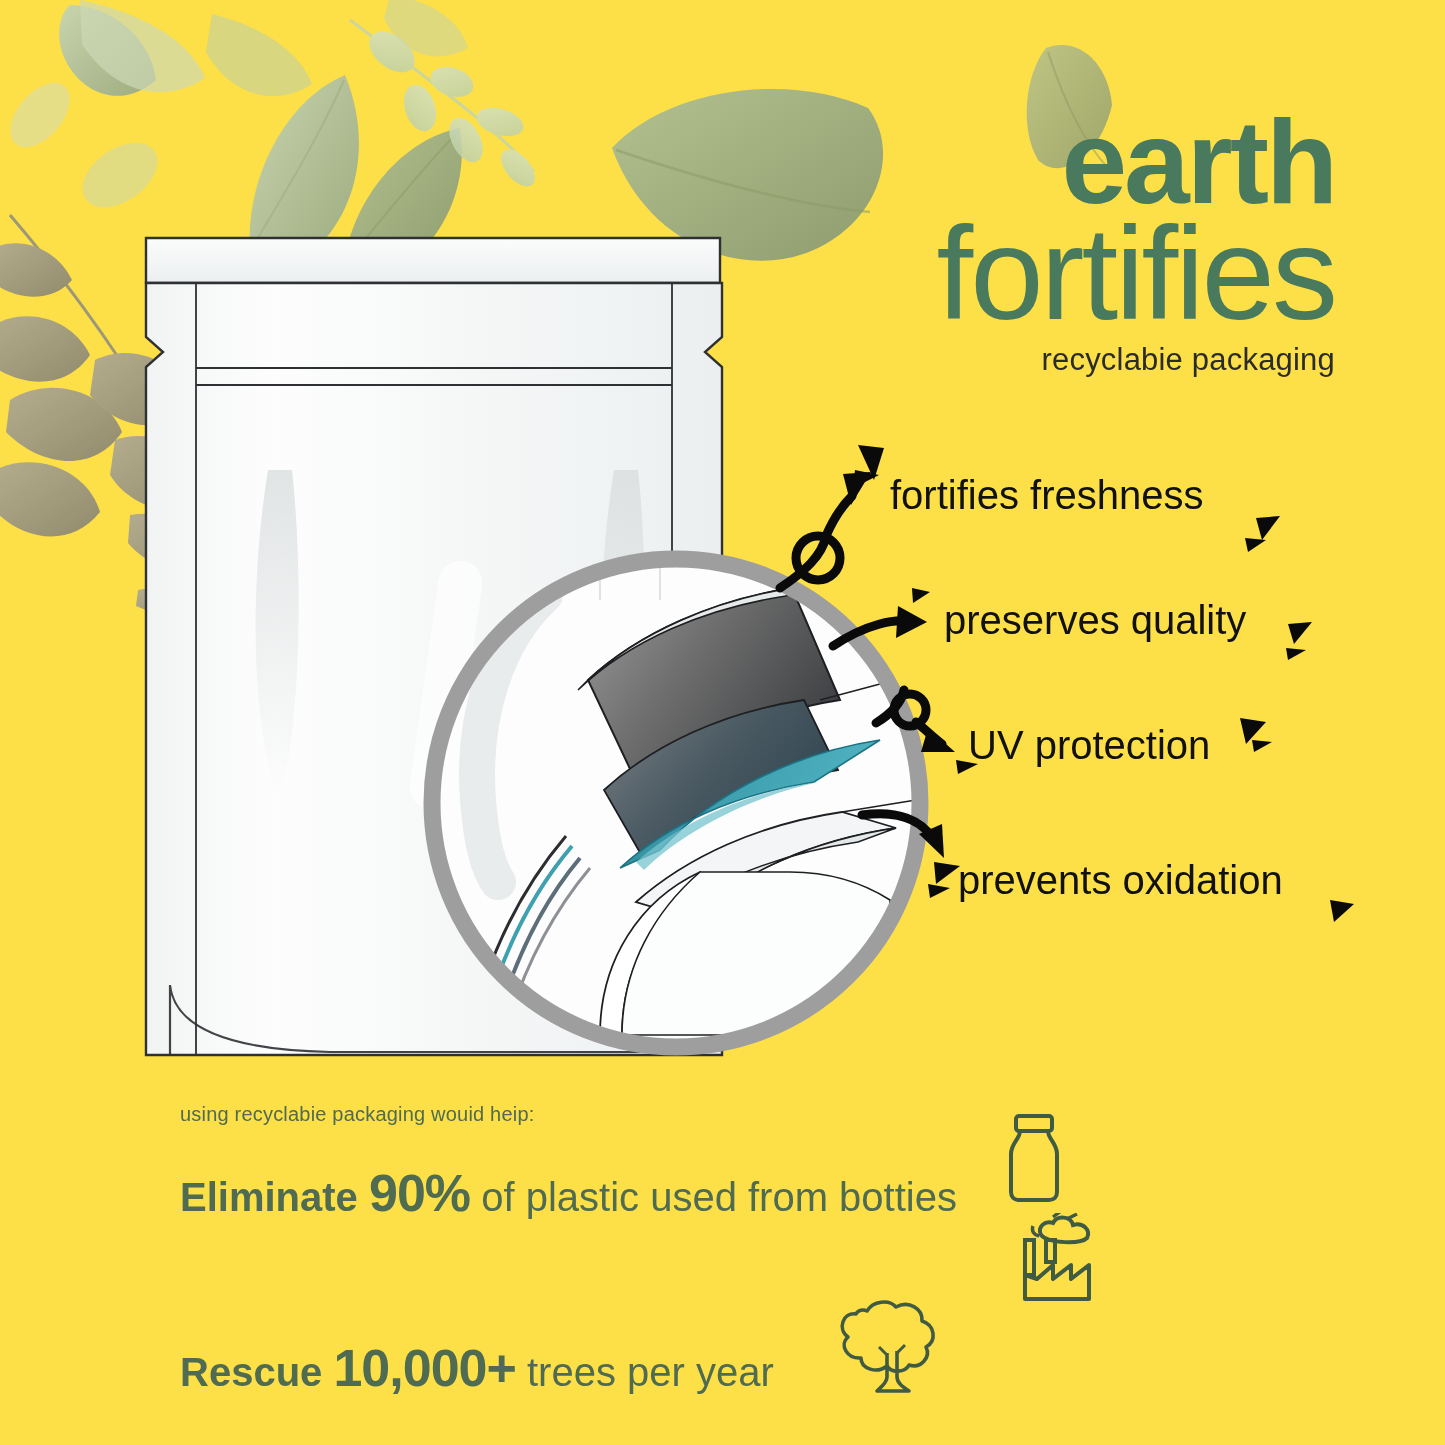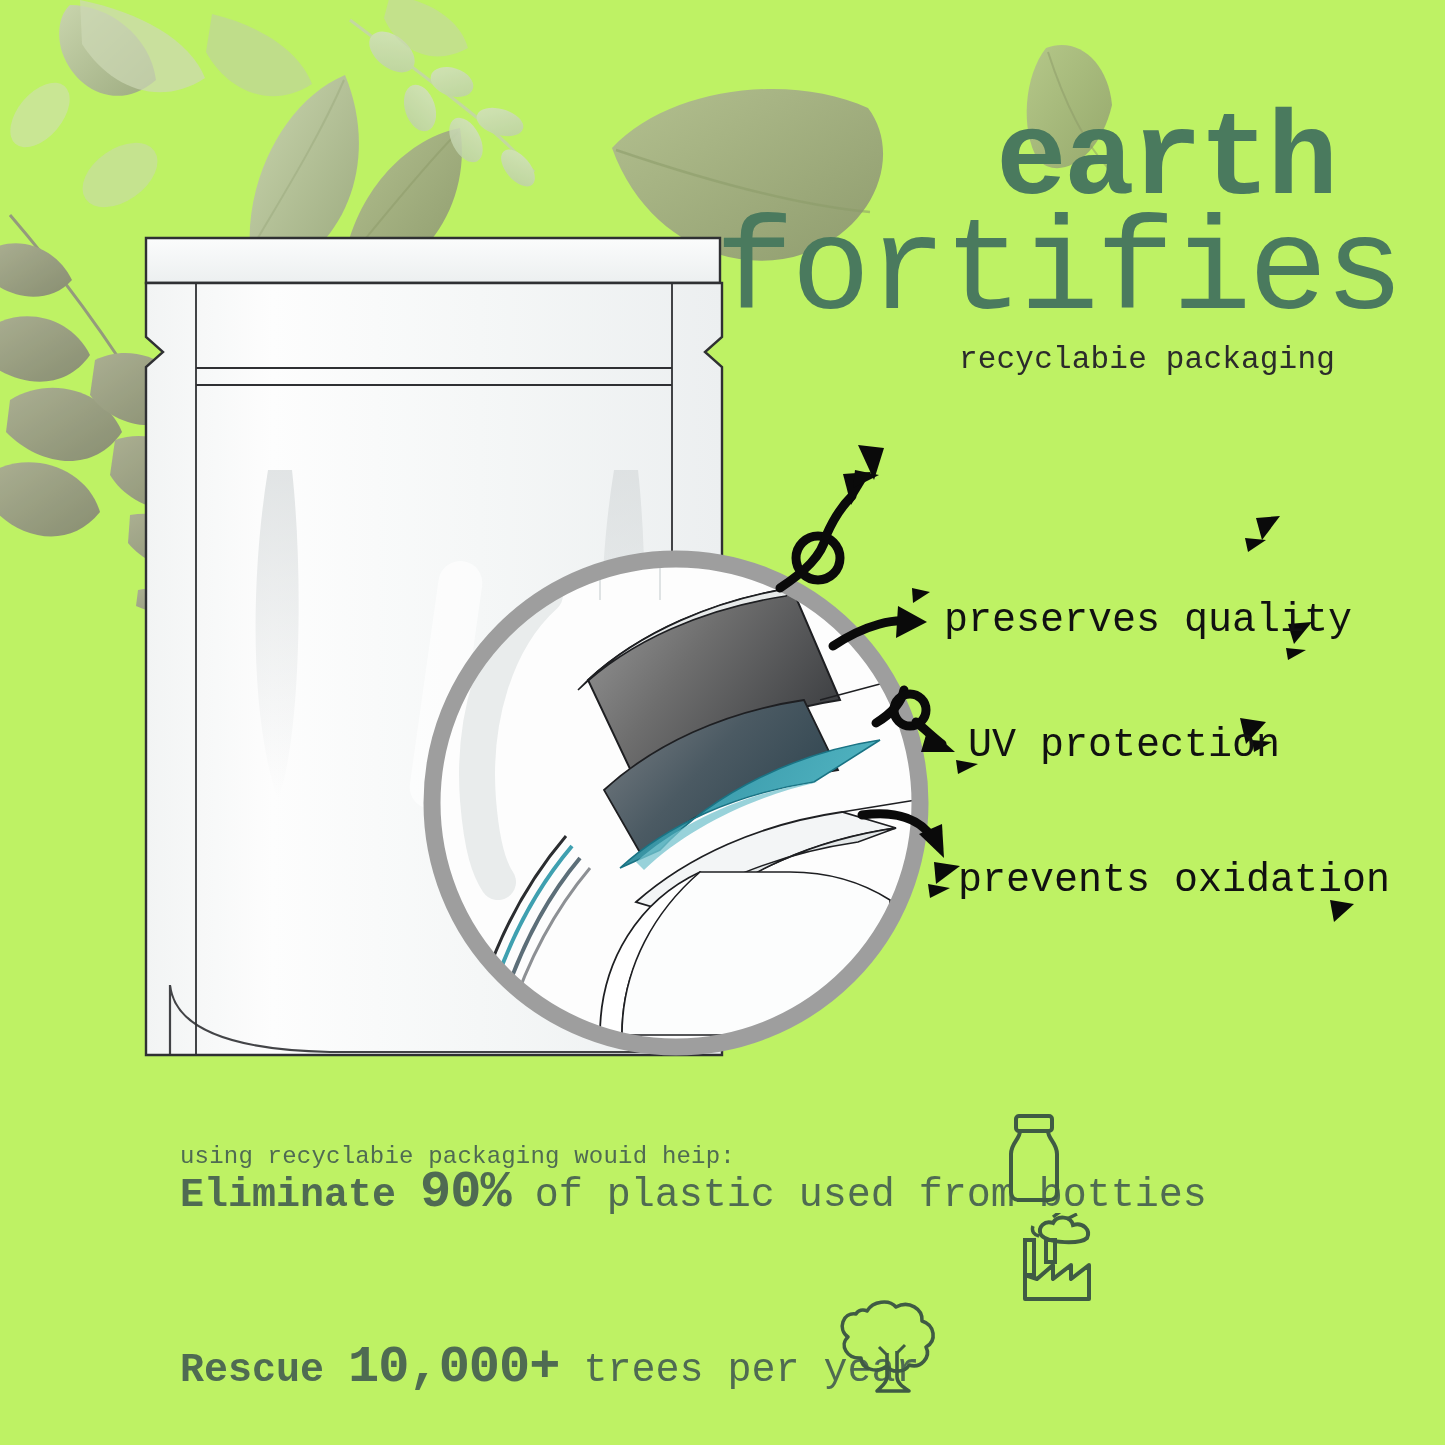--- a/index.html
+++ b/index.html
@@ -3,21 +3,21 @@
 <meta charset="utf-8">
 <style>
   html,body{margin:0;padding:0;}
   body{
     width:1445px;height:1445px;
     background:#f8efe9;
     font-family:"Liberation Sans", sans-serif;
     overflow:hidden;
     position:relative;
   }
-  #stage{position:absolute;left:0;top:0;width:1445px;height:1445px;overflow:hidden;background:#bef264;font-family:Liberation Mono, monospace;}
+  #stage{position:absolute;left:0;top:0;width:1445px;height:1445px;overflow:hidden;background:#fde047;}
   .layer{position:absolute;left:0;top:0;width:1445px;height:1445px;}
 
   
   #headline{
     position:absolute;
     right:110px; top:108px;
     text-align:right;
     width:620px;
   }
   #headline .l1{
@@ -58,24 +58,23 @@
   }
   #feat0{left:890px;top:473px;}
   #feat1{left:944px;top:598px;}
   #feat2{left:968px;top:723px;}
   #feat3{left:958px;top:858px;}
 
   
   #statsIntro{
     position:absolute;
     left:180px;top:1103px;
-    font-size:24px;
+    font-size:20px;
     color:#4f6b52;
     letter-spacing:0.2px;
-    margin-top:40px;
   }
   .statline{
     position:absolute;
     left:180px;
     white-space:nowrap;
     color:#4f6b52;
     font-size:40px;
   }
   .statline .verb{font-weight:bold;}
   .statline .num{font-weight:bold;font-size:52px;letter-spacing:-1px;}
@@ -331,20 +330,21 @@
       <polygon points="1330,900 1354,904 1334,922"></polygon>
     </g>
   </svg>
 
   <div id="headline">
     <span class="l1">earth</span>
     <span class="l2">fortifies</span>
     <span class="sub">recyclabie packaging</span>
   </div>
 
+  <div class="feat" id="feat0">fortifies freshness</div>
   <div class="feat" id="feat1">preserves quality</div>
   <div class="feat" id="feat2">UV protection</div>
   <div class="feat" id="feat3">prevents oxidation</div>
 
   <div id="statsIntro">using recyclabie packaging wouid heip:</div>
 
   <div class="statline" id="stat0">
     <span class="verb">Eliminate</span>
     <span class="num">90%</span>
     <span class="rest">of plastic used from botties</span>

